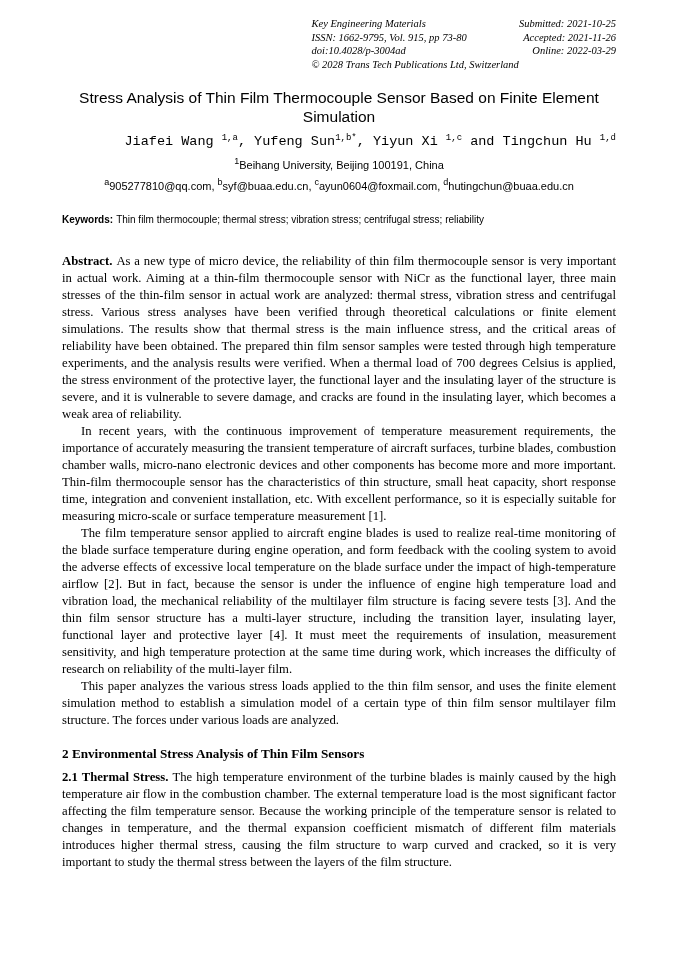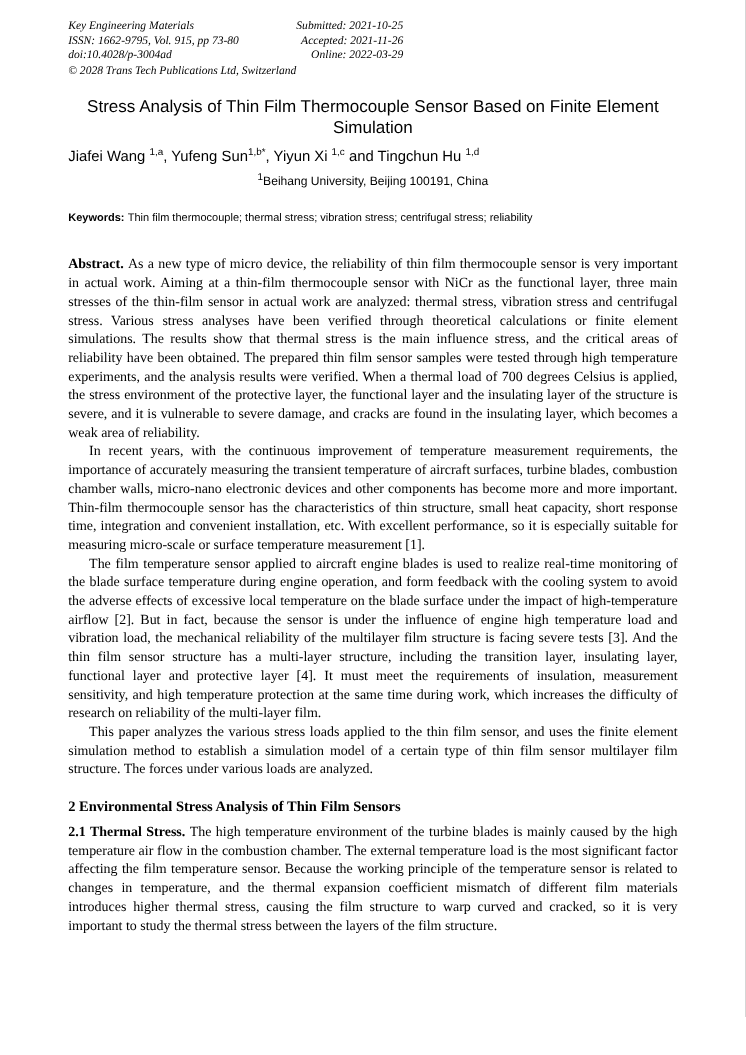--- a/index.html
+++ b/index.html
@@ -3,34 +3,34 @@
 <meta charset="utf-8">
 <style>
   html,body { margin:0; padding:0; background:#888; }
   .page {
     width:678px; height:959px; background:#ffffff; margin:0 auto;
     box-sizing:border-box; padding:17px 62px 20px 62px;
     color:#000; overflow:hidden;
   }
   
   .jheader {
-    display:flex; justify-content:flex-start;
+    display:flex; justify-content:flex-end;
     font-family:"Liberation Serif", serif; font-style:italic;
     font-size:10.5px; line-height:13.5px;
   }
   .jheader .right { text-align:right; }
   
   .title {
     font-family:"Liberation Sans", sans-serif; font-weight:normal;
     font-size:15.5px; line-height:19px; text-align:center;
     margin:17px 0 0 0;
   }
   .authors {
-    font-family:Liberation Sans, sans-serif; font-size:13.5px;
-    text-align:left; margin-top:7px; line-height:18px;
+    font-family:Liberation Mono, monospace; font-size:13.5px;
+    text-align:right; margin-top:7px; line-height:18px;
   }
   .authors sup, .affiliation sup, .emails sup { font-size:9px; line-height:0; }
   .affiliation {
     font-family:"Liberation Sans", sans-serif; font-size:11px;
     text-align:center; margin-top:8px;
   }
   .emails {
     font-family:"Liberation Sans", sans-serif; font-size:11px;
     text-align:center; margin-top:9px;
   }
@@ -72,20 +72,21 @@
       <div>Online: 2022-03-29</div>
     </div>
   </div>
 
   <h1 class="title">Stress Analysis of Thin Film Thermocouple Sensor Based on Finite Element Simulation</h1>
 
   <div class="authors"><span>Jiafei Wang </span><sup>1,a</sup><span>, </span><span>Yufeng Sun</span><sup>1,b*</sup><span>, </span><span>Yiyun Xi </span><sup>1,c</sup><span> and </span><span>Tingchun Hu </span><sup>1,d</sup></div>
 
   <div class="affiliation"><sup>1</sup><span>Beihang University, Beijing 100191, China</span></div>
 
+  <div class="emails"><sup>a</sup><span>905277810@qq.com</span><span>, </span><sup>b</sup><span>syf@buaa.edu.cn</span><span>, </span><sup>c</sup><span>ayun0604@foxmail.com</span><span>, </span><sup>d</sup><span>hutingchun@buaa.edu.cn</span></div>
 
   <div class="keywords"><b>Keywords:</b><span>Thin film thermocouple; thermal stress; vibration stress; centrifugal stress; reliability</span></div>
 
   <div class="bodytext">
 
     <p class="abstract"><span class="runin">Abstract.</span><span>As a new type of micro device, the reliability of thin film thermocouple sensor is very important in actual work. Aiming at a thin-film thermocouple sensor with NiCr as the functional layer, three main stresses of the thin-film sensor in actual work are analyzed: thermal stress, vibration stress and centrifugal stress. Various stress analyses have been verified through theoretical calculations or finite element simulations. The results show that thermal stress is the main influence stress, and the critical areas of reliability have been obtained. The prepared thin film sensor samples were tested through high temperature experiments, and the analysis results were verified. When a thermal load of 700 degrees Celsius is applied, the stress environment of the protective layer, the functional layer and the insulating layer of the structure is severe, and it is vulnerable to severe damage, and cracks are found in the insulating layer, which becomes a weak area of reliability.</span></p>
 
 
     <p class="indent">In recent years, with the continuous improvement of temperature measurement requirements, the importance of accurately measuring the transient temperature of aircraft surfaces, turbine blades, combustion chamber walls, micro-nano electronic devices and other components has become more and more important. Thin-film thermocouple sensor has the characteristics of thin structure, small heat capacity, short response time, integration and convenient installation, etc. With excellent performance, so it is especially suitable for measuring micro-scale or surface temperature measurement [1].</p>
     <p class="indent">The film temperature sensor applied to aircraft engine blades is used to realize real-time monitoring of the blade surface temperature during engine operation, and form feedback with the cooling system to avoid the adverse effects of excessive local temperature on the blade surface under the impact of high-temperature airflow [2]. But in fact, because the sensor is under the influence of engine high temperature load and vibration load, the mechanical reliability of the multilayer film structure is facing severe tests [3]. And the thin film sensor structure has a multi-layer structure, including the transition layer, insulating layer, functional layer and protective layer [4]. It must meet the requirements of insulation, measurement sensitivity, and high temperature protection at the same time during work, which increases the difficulty of research on reliability of the multi-layer film.</p>

